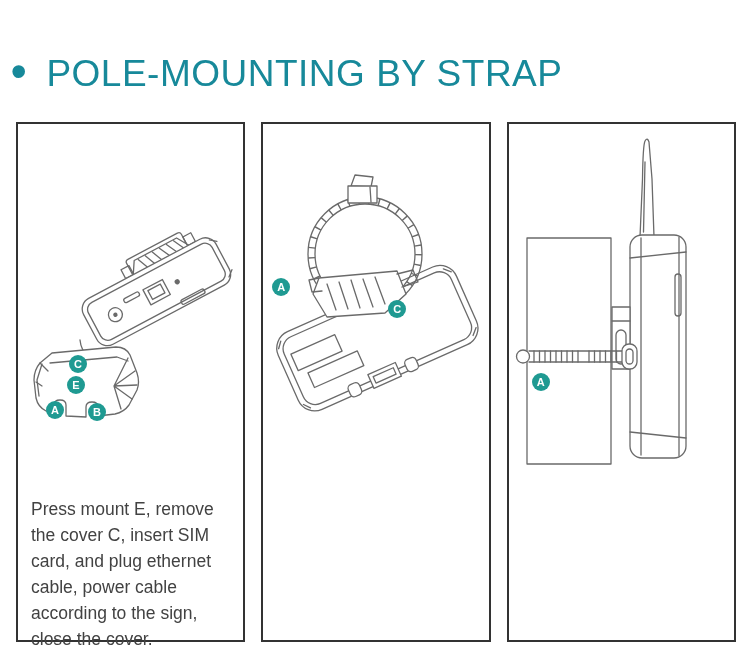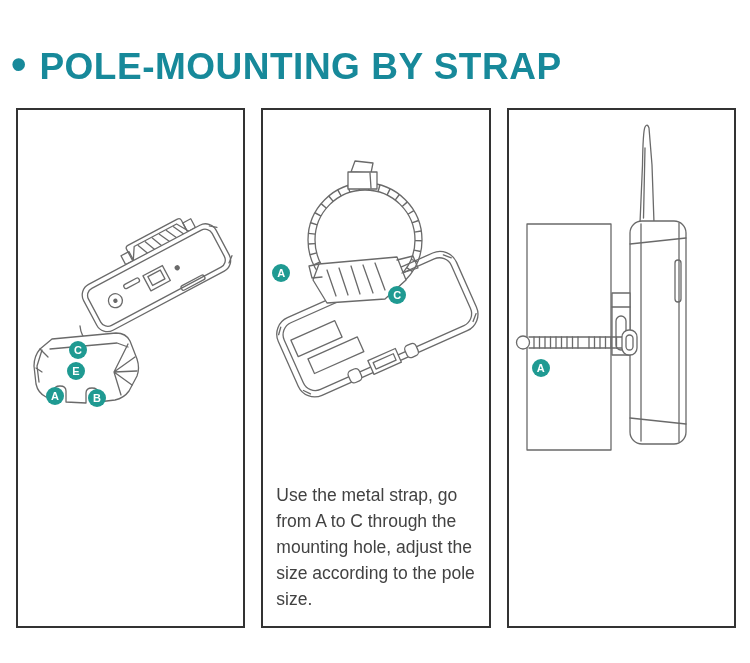--- a/index.html
+++ b/index.html
@@ -15,22 +15,22 @@
     width:750px;height:663px;background:#ffffff;
     font-family:"Liberation Sans", sans-serif;
     overflow:hidden;
   }
   .header{display:flex;align-items:center;gap:9px;padding:44px 0 0 11px;}
   .bullet{
     color:var(--accent);font-size:44px;line-height:0;font-weight:700;
     position:relative;top:-3px;
   }
   .title{
-    margin:4px;color:var(--accent);
-    font-size:37px;font-weight:700;letter-spacing:0.5px;line-height:1;
+    margin:11px;color:var(--accent);
+    font-size:37px;font-weight:400;letter-spacing:0.5px;line-height:1;
     white-space:nowrap;
   }
   .panels{display:flex;gap:16px;margin:19px 14px 0 16px;}
   .panel{
     flex:1;height:520px;border:2px solid var(--border);background:#fff;
   }
   .figure{position:relative;height:358px;}
   .figure svg{position:absolute;left:0;top:0;}
   .art{color:var(--line);}
   .art rect,.art path,.art circle,.art line,.art polygon{
@@ -95,20 +95,21 @@
           <path d="M32,239 L99,233 L110,237"></path>
           <path d="M24,240 L19,256 L21,272"></path>
           <path d="M96,262 L110,234 M96,262 L117,247 M96,262 L119,261 M96,262 L114,275 M96,262 L103,285"></path>
           <path d="M22,239 L30,247 M18,258 L24,262"></path>
         </svg>
         <div class="badge" style="left:51px;top:231px">C</div>
         <div class="badge" style="left:49px;top:252px">E</div>
         <div class="badge" style="left:28px;top:277px">A</div>
         <div class="badge" style="left:70px;top:279px">B</div>
       </div>
+      <p class="caption">Press mount E, remove the cover C, insert SIM card, and plug ethernet cable, power cable according to the sign, close the cover.</p>
     </section>
 
     <section class="panel">
       <div class="figure">
         <svg class="art" width="226" height="358" viewBox="0 0 226 358">
 
           <g transform="translate(8,215) rotate(-24)">
             <rect class="wfill" x="0" y="0" width="195" height="85" rx="18"></rect>
             <rect x="6" y="6" width="183" height="73" rx="13"></rect>
             <path d="M186,6 l6,6 M186,79 l6,-6 M8,6 l-5,6 M8,79 l-5,-6"></path>
@@ -131,21 +132,20 @@
           <line x1="107" y1="63" x2="108" y2="78"></line>
 
           <polygon class="wfill" points="56,154 134,147 143,170 122,189 64,193 50,170"></polygon>
           <path d="M64,160 l9,26 M76,158 l9,27 M88,156 l9,28 M100,155 l10,28 M112,153 l10,27"></path>
           <path d="M134,150 l16,-4 l5,12 l-16,5"></path>
           <path d="M56,154 l-10,2 l3,12 l10,-1"></path>
         </svg>
         <div class="badge" style="left:9px;top:154px">A</div>
         <div class="badge" style="left:125px;top:176px">C</div>
       </div>
-      <p class="caption">Use the metal strap, go from A to C through the mounting hole, adjust the size according to the pole size.</p>
     </section>
 
     <section class="panel">
       <div class="figure">
         <svg class="art" width="226" height="358" viewBox="0 0 226 358">
 
           <rect class="wfill" x="18" y="114" width="84" height="226"></rect>
 
           <path class="wfill" d="M131,113 L133.5,55 Q134,21 136,17 Q138.5,13 140,18 L143,55 L145,113 Z"></path>
           <line x1="134.5" y1="108" x2="136" y2="38"></line>

